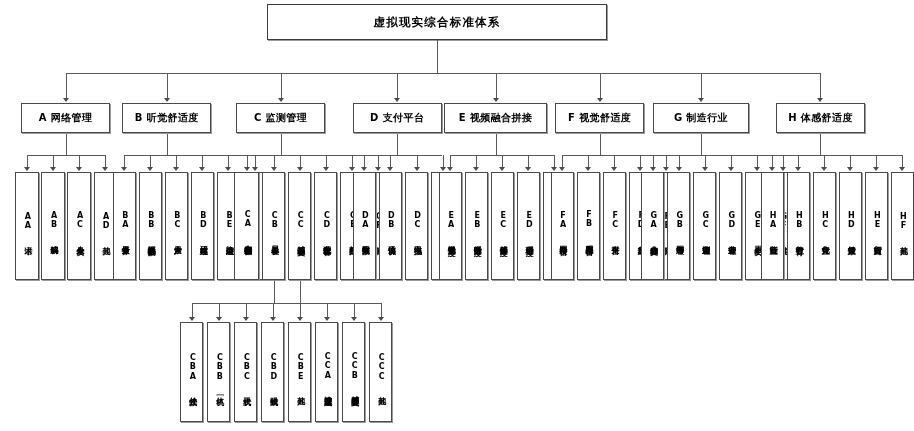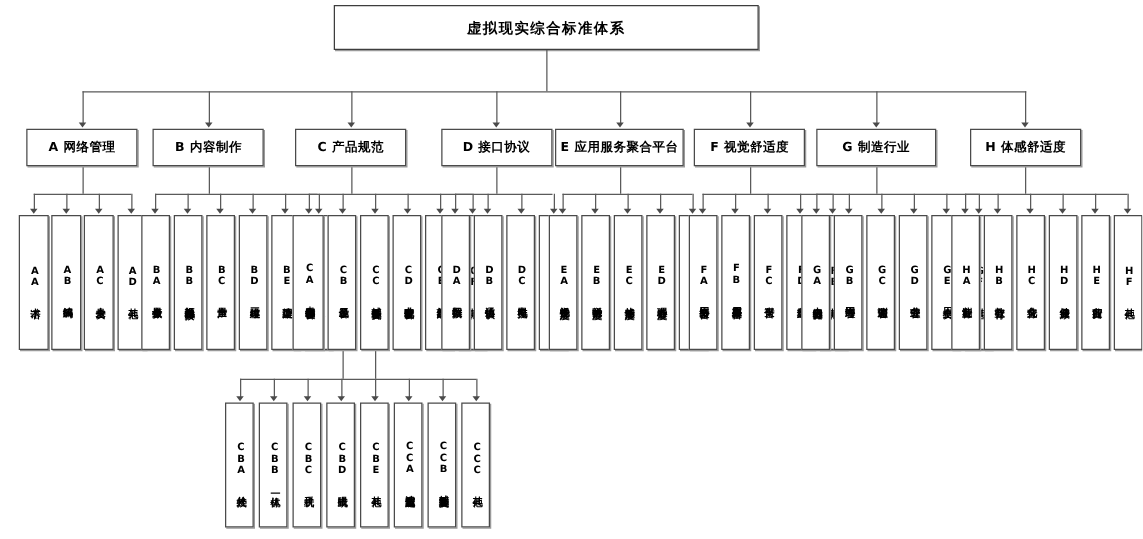--- a/index.html
+++ b/index.html
@@ -252,30 +252,30 @@
       <div class="arrow" style="left: 351px; top: 317px;"></div>
       <div class="conn vline" style="left: 381px; top: 303px; height: 15px;"></div>
       <div class="arrow" style="left: 378px; top: 317px;"></div>
     </div>
 
   <div id="cat-layer">
       <div class="box shadowed cat-box" style="left: 21.211px; width: 88.7004px;">
         <span class="label">A 网络管理</span>
       </div>
       <div class="box shadowed cat-box" style="left: 122.445px; width: 88.7004px;">
-        <span class="label">B 内容制作</span>
+        <span class="label">B 听觉舒适度</span>
       </div>
       <div class="box shadowed cat-box" style="left: 236.213px; width: 88.7004px;">
-        <span class="label">C 产品规范</span>
+        <span class="label">C 监测管理</span>
       </div>
       <div class="box shadowed cat-box" style="left: 352.873px; width: 88.7004px;">
-        <span class="label">D 接口协议</span>
+        <span class="label">D 支付平台</span>
       </div>
       <div class="box shadowed cat-box" style="left: 444.466px; width: 102.198px;">
-        <span class="label">E 应用服务聚合平台</span>
+        <span class="label">E 视频融合拼接</span>
       </div>
       <div class="box shadowed cat-box" style="left: 555.342px; width: 88.7004px;">
         <span class="label">F 视觉舒适度</span>
       </div>
       <div class="box shadowed cat-box" style="left: 652.719px; width: 96.4135px;">
         <span class="label">G 制造行业</span>
       </div>
       <div class="box shadowed cat-box" style="left: 776.129px; width: 88.7004px;">
         <span class="label">H 体感舒适度</span>
       </div>

